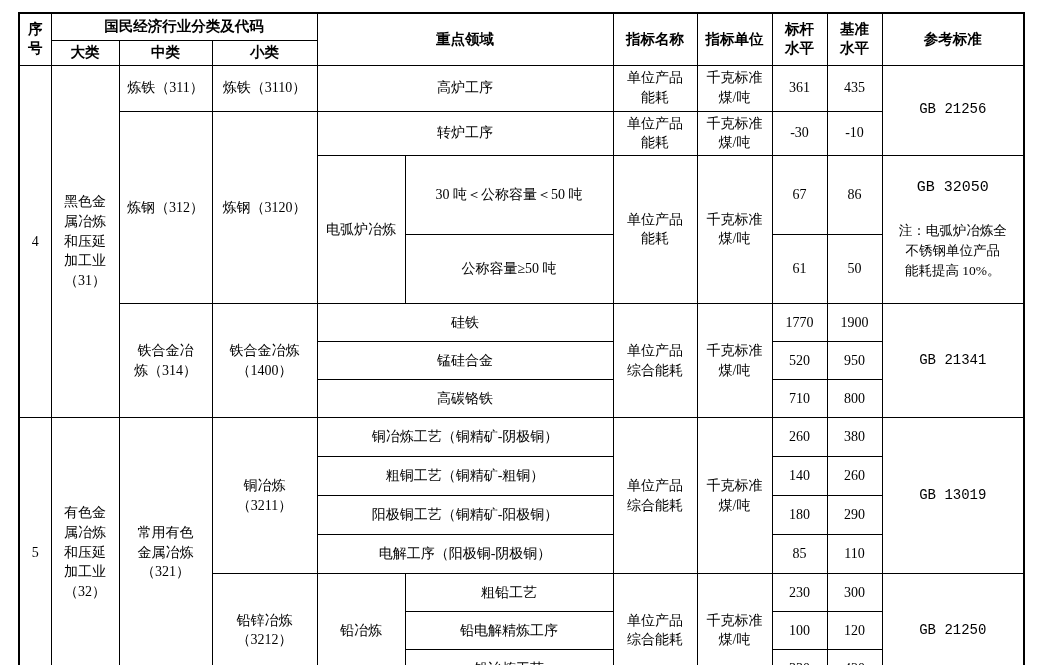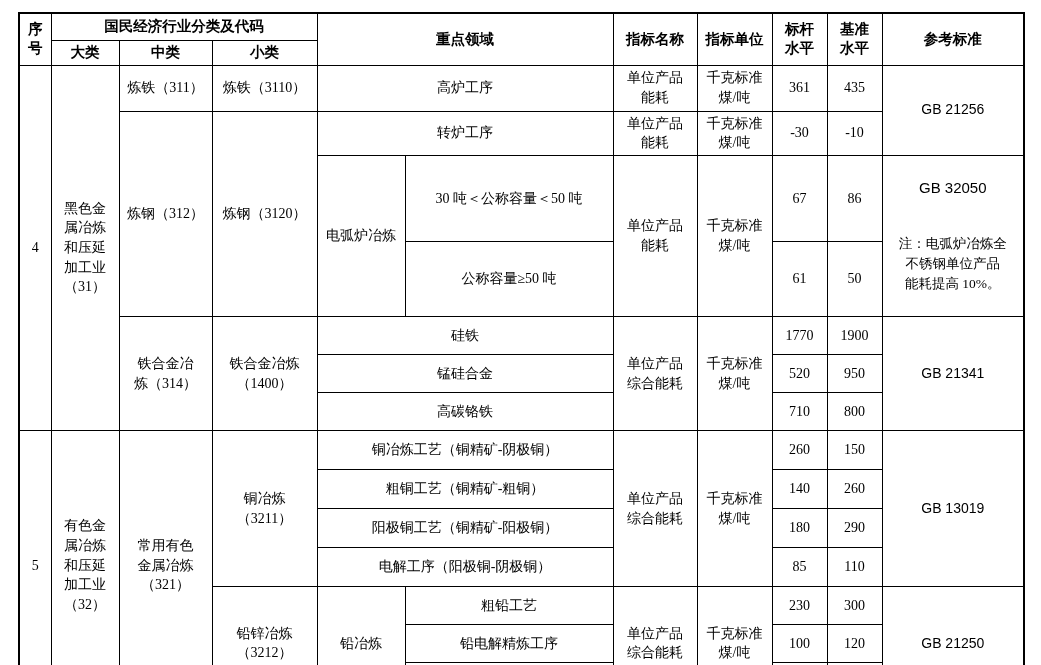--- a/index.html
+++ b/index.html
@@ -35,27 +35,27 @@
     font-family: "Liberation Sans", "DejaVu Sans", sans-serif;
     font-weight: bold;
     font-size: 14.5px;
     line-height: 1.3;
   }
   .num {
     font-family: Liberation Serif, serif;
     font-size: 15px;
   }
   .ref {
-    font-family: Liberation Sans, sans-serif;
+    font-family: Liberation Mono, monospace;
     font-size: 15px;
   }
   .ref-note {
     font-size: 13.5px;
     line-height: 1.5;
-    margin-top: 16px;
+    margin-top: 3px;
   }
 </style>
 </head>
 <body>
 
 <div class="page">
 
   <table class="doc-table">
     <colgroup>
       <col style="width:32px">
@@ -177,21 +177,21 @@
 金属冶炼
 （321）</td>
       <td rowspan="4">铜冶炼
 （3211）</td>
       <td colspan="2">铜冶炼工艺（铜精矿-阴极铜）</td>
       <td rowspan="4">单位产品
 综合能耗</td>
       <td rowspan="4">千克标准
 煤/吨</td>
       <td class="num">260</td>
-      <td class="num">150</td>
+      <td class="num">380</td>
       <td rowspan="4" class="ref">GB 13019</td>
     </tr>
     <tr style="height:39px">
       <td colspan="2">粗铜工艺（铜精矿-粗铜）</td>
       <td class="num">140</td>
       <td class="num">260</td>
     </tr>
     <tr style="height:39px">
       <td colspan="2">阳极铜工艺（铜精矿-阳极铜）</td>
       <td class="num">180</td>

